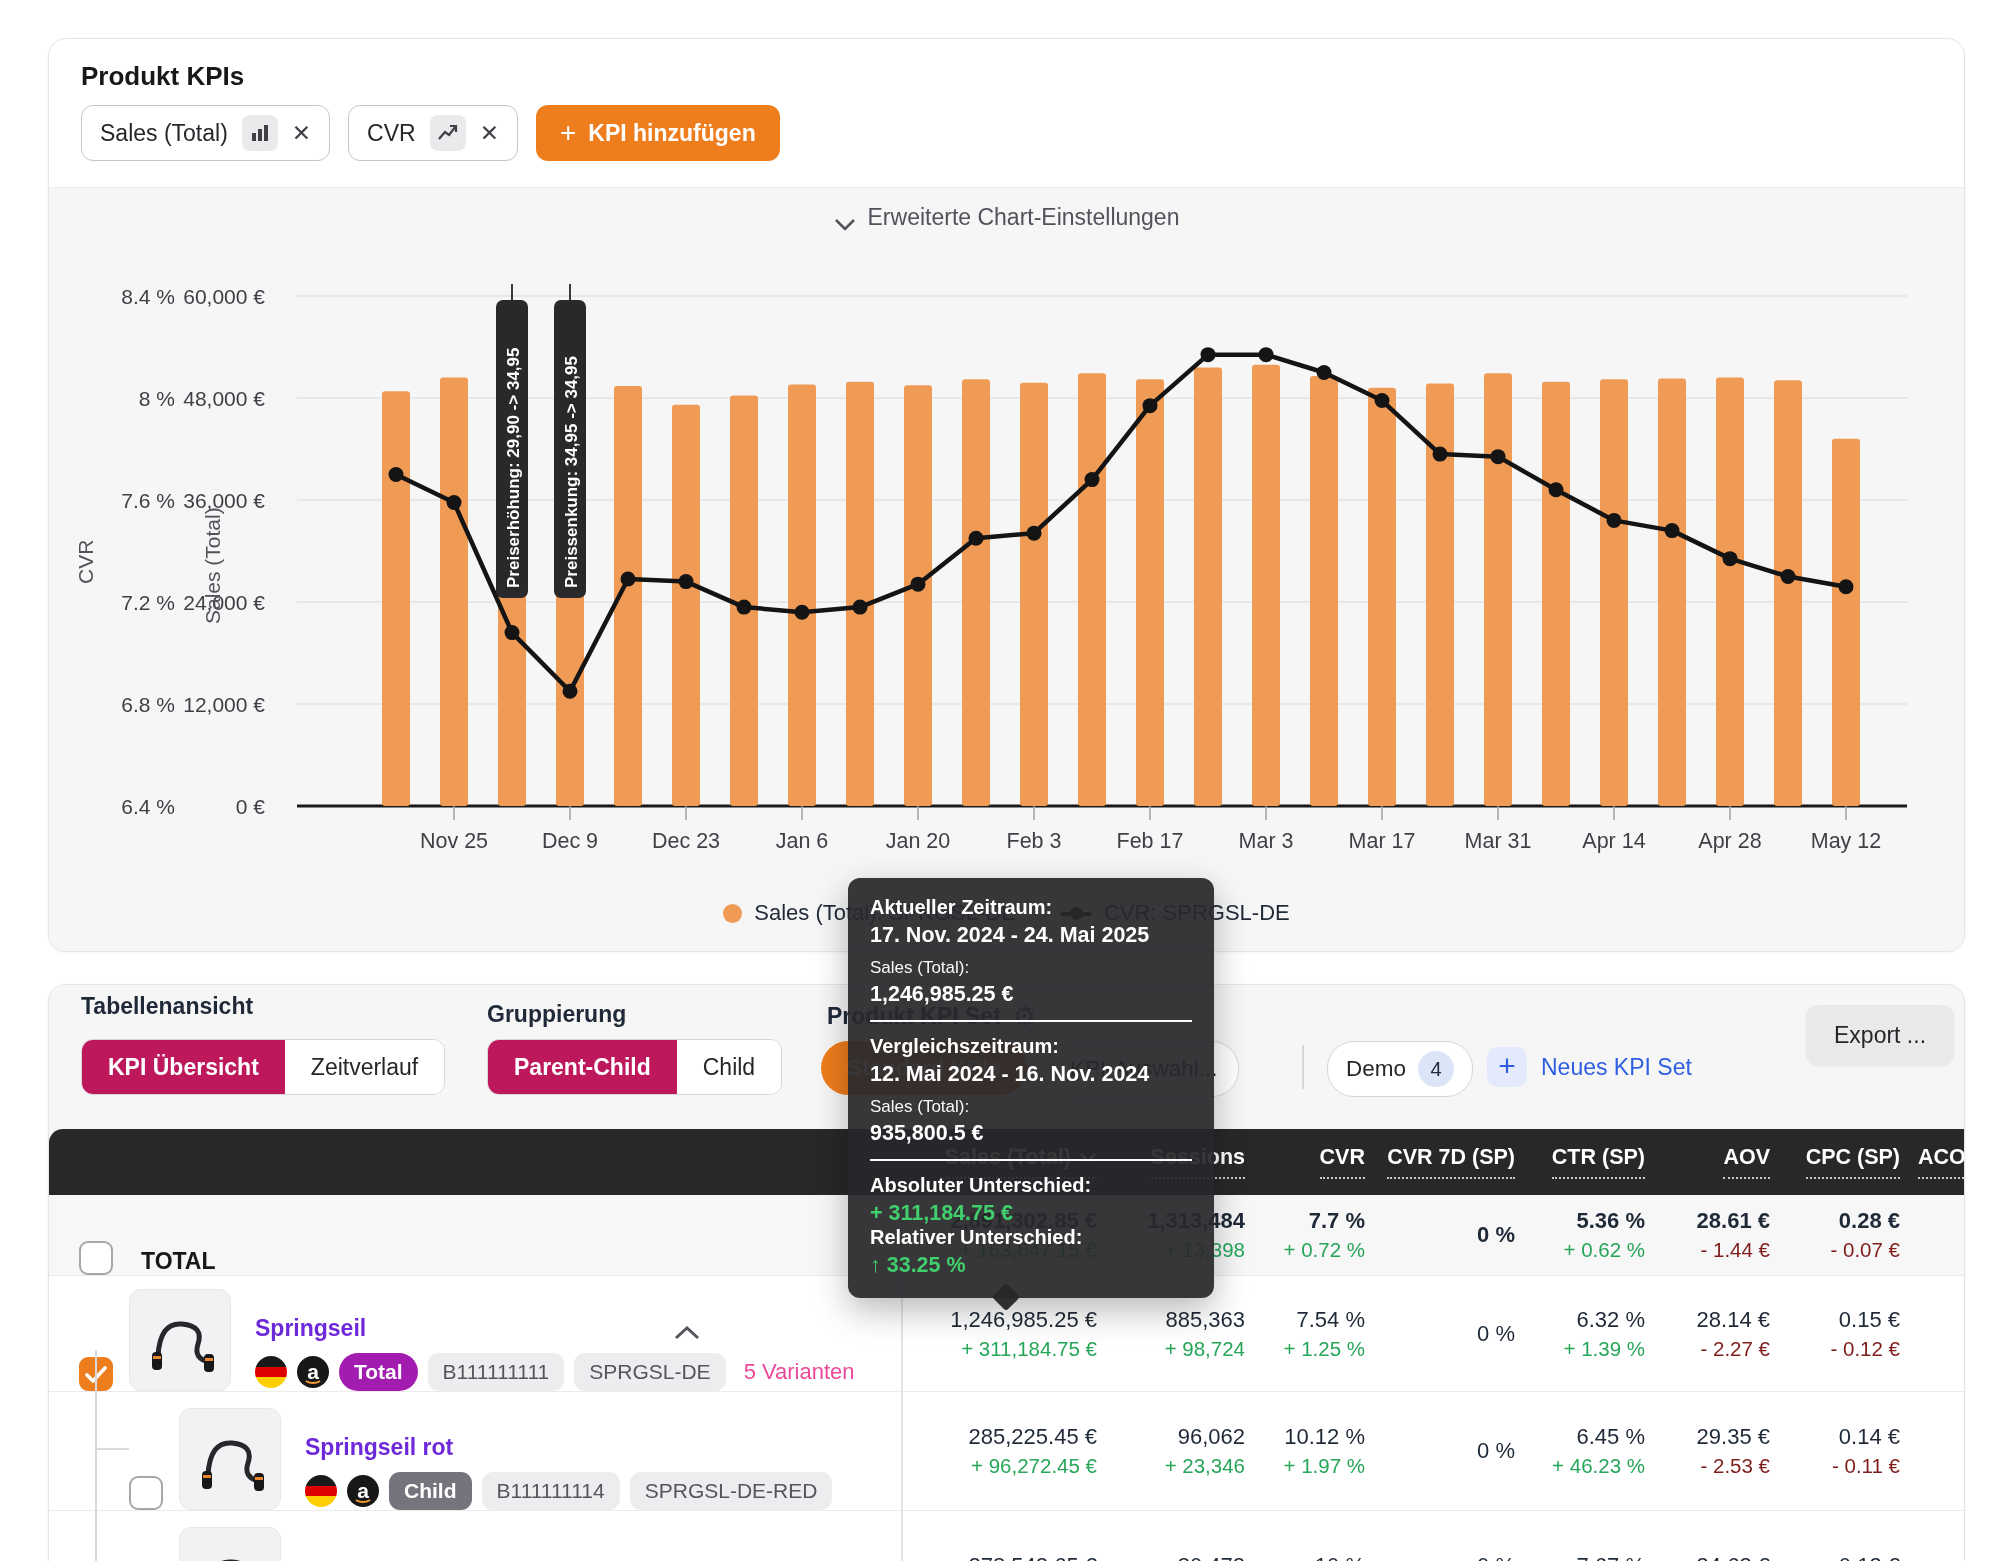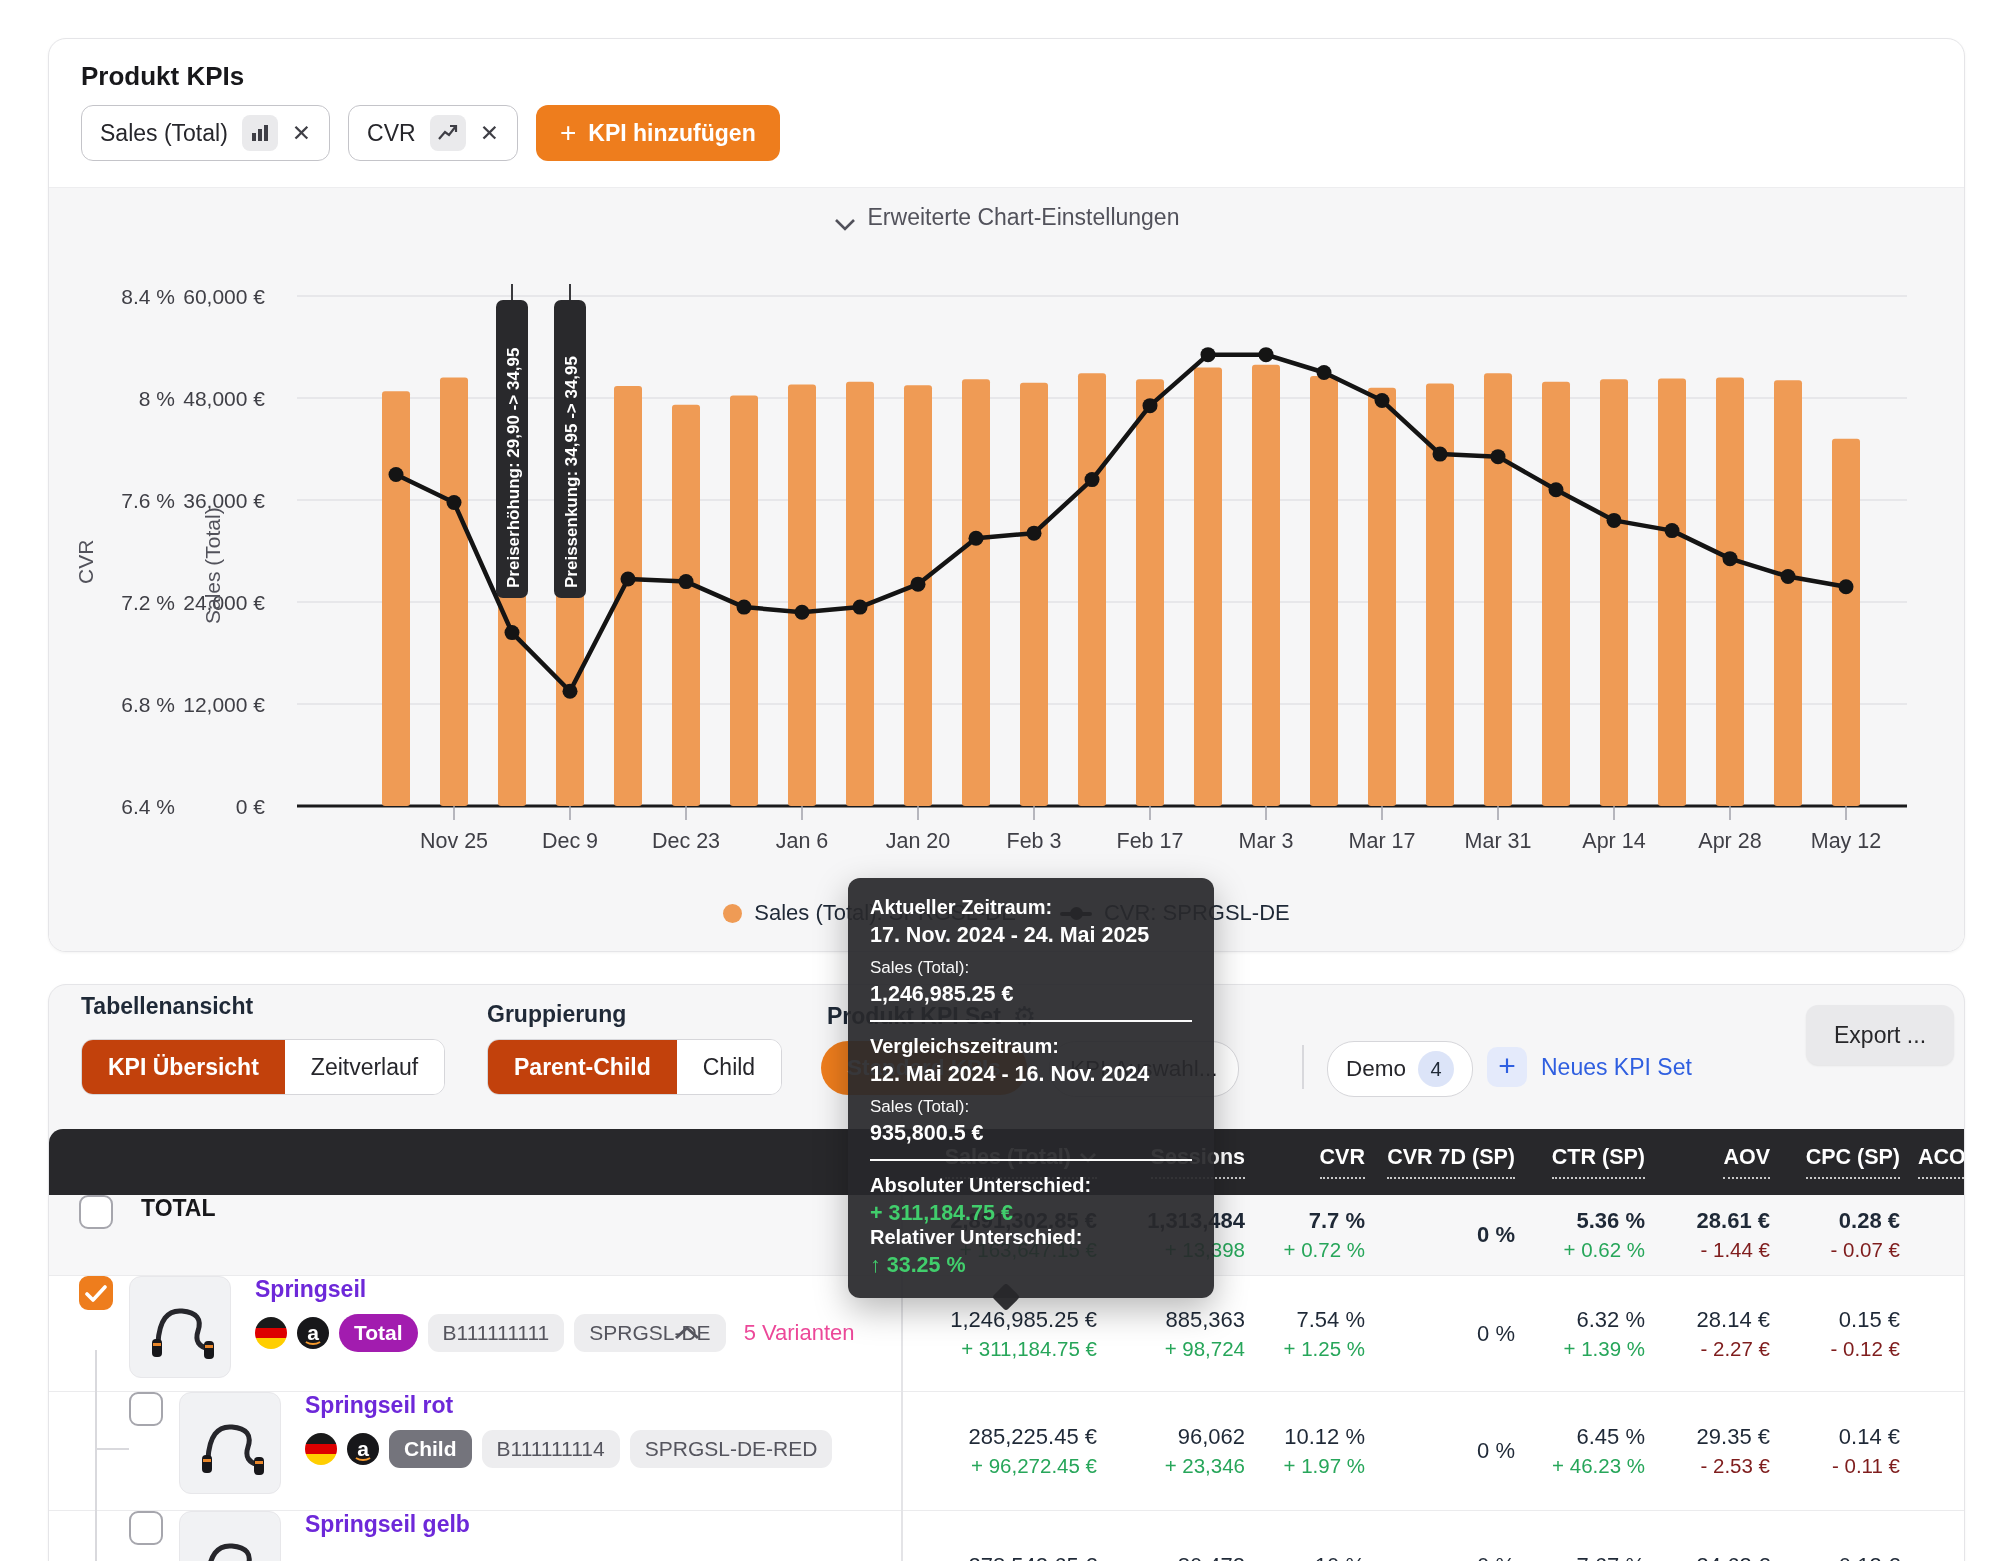--- a/index.html
+++ b/index.html
@@ -35,41 +35,41 @@
   .tt-value{font-size:21.5px;font-weight:700;margin-top:4px;}
   .tt-div{border-top:2px solid #FAFAFA;margin:13px 0;}
   .tt-green{color:#41CE6C;font-weight:700;font-size:21.5px;margin-top:4px;}
   .tt-arrow{position:absolute;left:148px;bottom:-9px;width:20px;height:20px;background:rgba(40,40,43,0.96);transform:rotate(45deg);border-radius:3px;}
   
   #card-table{left:48px;top:984px;width:1915px;height:600px;overflow:hidden;background:#F6F6F7;}
   .tb-label{position:absolute;font-size:23px;font-weight:600;color:#1F2937;display:flex;align-items:center;gap:12px;}
   .gear{font-size:26px;color:#4B5563;font-weight:400;}
   .seg{position:absolute;display:flex;border:1.5px solid #D6D6DA;border-radius:12px;overflow:hidden;background:#fff;height:54px;}
   .seg-opt{display:flex;align-items:center;padding:0 26px;font-size:23px;color:#26262B;background:#fff;cursor:pointer;}
-  .seg-opt.active{background:#c2410c;color:#fff;font-weight:600;}
+  .seg-opt.active{background:#be185d;color:#fff;font-weight:600;}
   .orange-pill{position:absolute;height:54px;border-radius:27px;background:#EE7D1D;color:#fff;display:flex;align-items:center;padding:0 26px;font-size:22.5px;font-weight:600;}
   .white-pill{position:absolute;height:54px;border:1.5px solid #D6D6DA;border-radius:27px;background:#fff;display:flex;align-items:center;padding:0 20px;font-size:22.5px;color:#26262B;cursor:pointer;}
   .toolbar-sep{position:absolute;width:2px;height:44px;background:#D8D8DC;}
   .count-badge{min-width:36px;height:36px;border-radius:50%;background:#DCE4F8;color:#1F2937;font-size:20px;display:flex;align-items:center;justify-content:center;margin-left:12px;}
   .new-kpi{position:absolute;display:flex;align-items:center;gap:14px;cursor:pointer;}
   .plus-box{width:40px;height:40px;border-radius:10px;background:#E4EAFB;color:#2F5FE0;font-size:30px;line-height:38px;text-align:center;}
   .new-kpi span.lbl{color:#2F5FE0;font-size:23px;}
   .export-btn{position:absolute;left:1757px;top:20px;height:60px;padding:0 28px;background:#E9E9EB;border:none;border-radius:12px;
     font-size:23px;color:#27272A;font-family:inherit;cursor:pointer;box-shadow:0 1px 2px rgba(0,0,0,.08);}
   .thead{position:absolute;left:0;top:144px;width:1945px;height:66px;background:#28282B;border-radius:14px 14px 0 0;
     display:grid;grid-template-columns:852px 210px 148px 120px 150px 130px 125px 130px 80px;align-items:center;z-index:2;}
   .th{justify-self:end;padding-right:14px;color:#fff;font-size:21.5px;font-weight:700;white-space:nowrap;cursor:pointer;}
   .th .thin{border-bottom:2.5px dotted rgba(255,255,255,.75);padding-bottom:7px;display:inline-flex;align-items:center;gap:8px;}
   .tbody{position:absolute;left:0;top:210px;width:1945px;bottom:0;background:#fff;}
   .col-divider{position:absolute;left:852px;top:210px;bottom:0;width:1.5px;background:#E4E4E7;z-index:3;}
   .trow{display:grid;grid-template-columns:852px 210px 148px 120px 150px 130px 125px 130px 80px;border-bottom:1.5px solid #EBEBED;position:relative;background:#fff;}
   .trow.total{height:80px;background:#F7F7F8;}
   .trow.parent{height:115px;}
   .trow.child{height:118px;}
-  .pcell{display:flex;align-items:flex-start;padding-left:30px;position:relative;}
+  .pcell{display:flex;align-items:flex-end;padding-left:30px;position:relative;}
   .cbx{width:34px;height:34px;border:2px solid #A6A6AD;border-radius:9px;background:#fff;flex:none;box-sizing:border-box;display:flex;align-items:center;justify-content:center;cursor:pointer;}
   .cbx.checked{background:#EE7D1D;border-color:#EE7D1D;}
   .child .cbx{margin-left:50px;}
   .total-label{font-size:23px;font-weight:700;color:#18181B;margin-left:28px;}
   .thumb{width:100px;height:100px;border-radius:12px;background:#F1F2F4;border:1px solid #E7E7EA;margin-left:16px;flex:none;display:flex;align-items:center;justify-content:center;overflow:hidden;}
   .pinfo{margin-left:24px;display:flex;flex-direction:column;gap:11px;}
   .ptitle{font-size:23px;font-weight:600;color:#6d28d9;}
   .badges{display:flex;align-items:center;gap:10px;}
   .flag{width:32px;height:32px;border-radius:50%;background:linear-gradient(#1a1a1a 33.3%, #DD0000 33.3% 66.6%, #FFCE00 66.6%);flex:none;}
   .amz{width:32px;height:32px;border-radius:50%;background:#17171A;color:#fff;font-size:21px;font-weight:700;display:flex;align-items:center;justify-content:center;position:relative;flex:none;}

